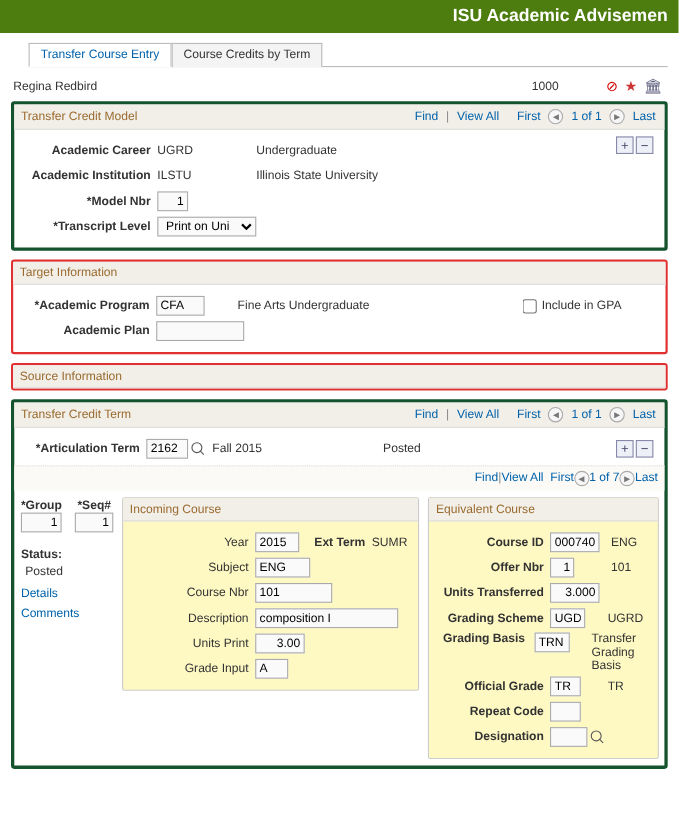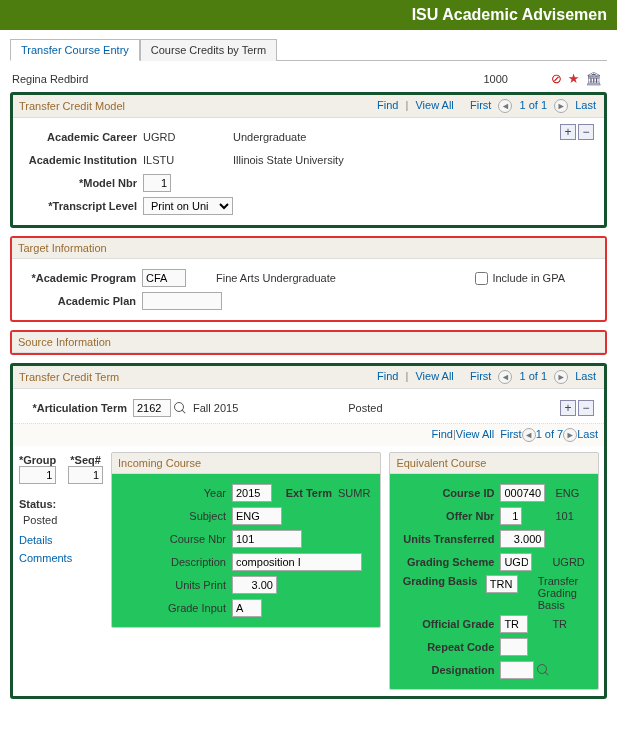--- a/index.html
+++ b/index.html
@@ -13,21 +13,21 @@
   }
   .banner {
     background: #4d7c0f;
     color: #fff;
     font-weight: bold;
     font-size: 16px;
     padding: 6px 10px;
     text-align: right;
   }
   .tabstrip {
-    margin: 8px 10px 4px 10px;
+    margin: 8px 10px 4px 26px;
     border-bottom: 1px solid #bbb;
     display: flex;
   }
   .tab {
     padding: 4px 10px;
     border: 1px solid #bbb;
     border-bottom: none;
     background: #f4f4f4;
     margin-right: 0;
     font-size: 11px;
@@ -133,21 +133,21 @@
     position:absolute;
     width:5px;height:1px;background:#555;
     left:8px;top:10px;
     transform:rotate(45deg);
   }
   .two-col {
     display:flex; gap:8px; align-items:flex-start;
   }
   .card {
     border:1px solid #ccc;
-    background:#22c55e;
+    background:#fef9c3;
     border-radius:2px;
   }
   .card .panel-title { background:#f2efe9; }
   .leftblk {
     width: 84px;
     flex: 0 0 84px;
   }
   .side-cell {
     display:flex; gap:12px;
     padding: 2px 0 6px 0;

